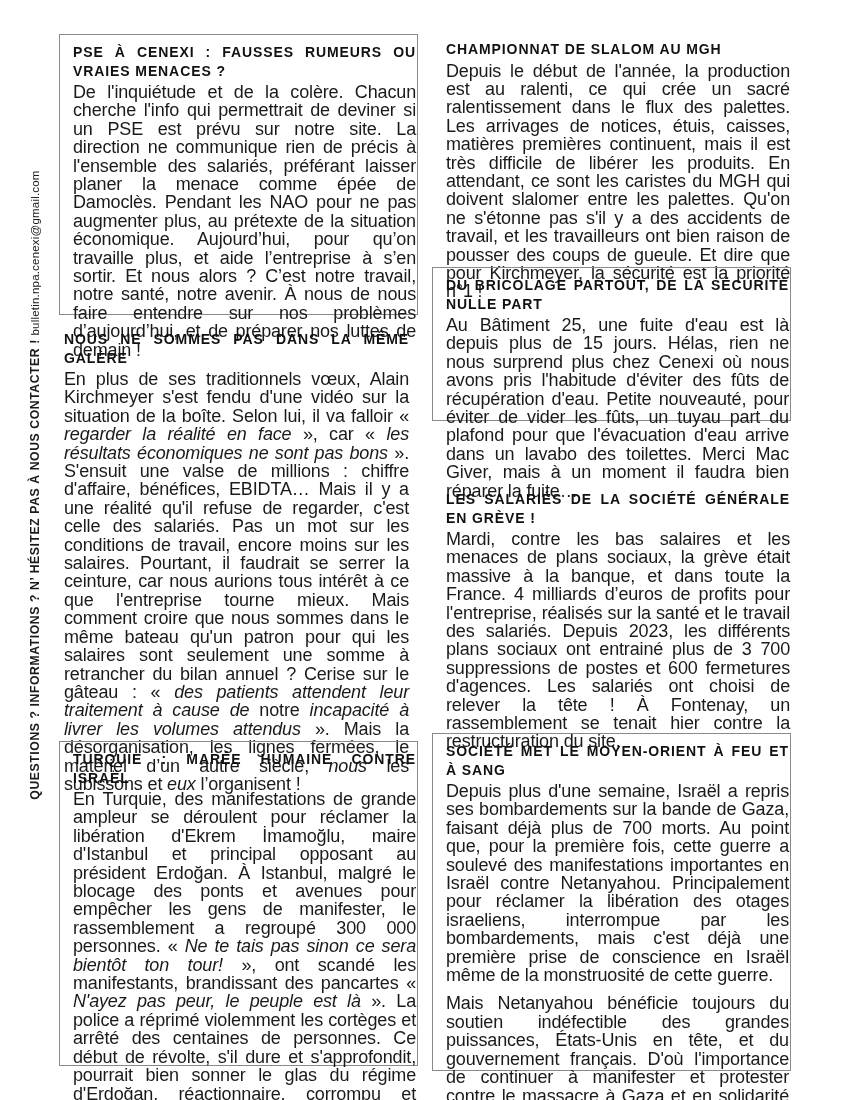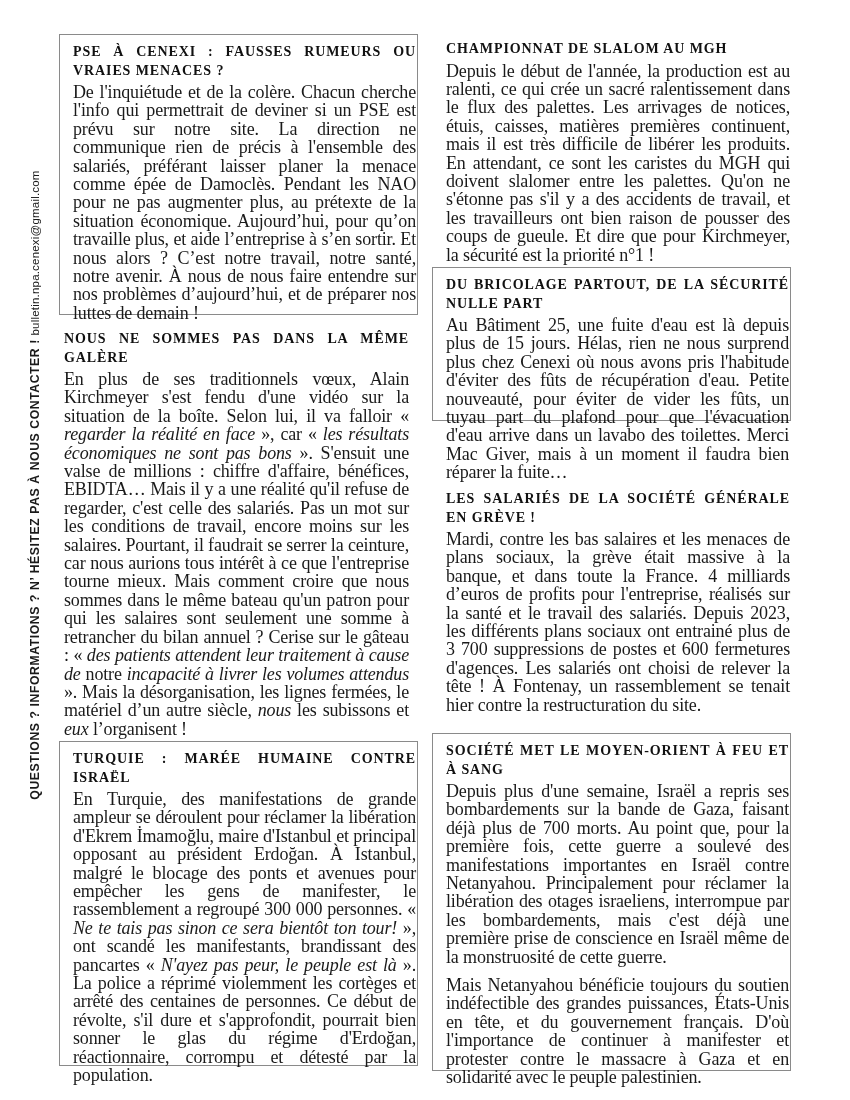--- a/index.html
+++ b/index.html
@@ -11,21 +11,21 @@
     position: absolute; left: 22px; top: 140px; width: 26px; height: 690px;
   }
   .sidebar-inner {
     position: absolute; left: 50%; top: 50%;
     transform: translate(-50%, -50%) rotate(-90deg);
     white-space: nowrap; font-size: 12.2px; letter-spacing: 0.2px;
   }
   .sidebar-strong { font-weight: bold; letter-spacing: 0.6px; }
   .sidebar-email { font-weight: normal; font-size: 11.5px; }
   .article {
-    position: absolute; box-sizing: border-box; padding: 8px 1px 6px 13px; font-family: Liberation Serif, serif;
+    position: absolute; box-sizing: border-box; padding: 8px 1px 6px 13px;
   }
   .boxed { border: 1.3px solid #8a8a8a; }
   .article h2 {
     margin: 0 0 3px 0; font-size: 14px; font-weight: bold; line-height: 18.5px;
     letter-spacing: 0.9px; text-align: justify; text-align-last: left; color: #111;
   }
   .article p {
     margin: 0; font-size: 18px; line-height: 18.4px; text-align: justify; hyphens: auto;
     letter-spacing: -0.15px;
   }

